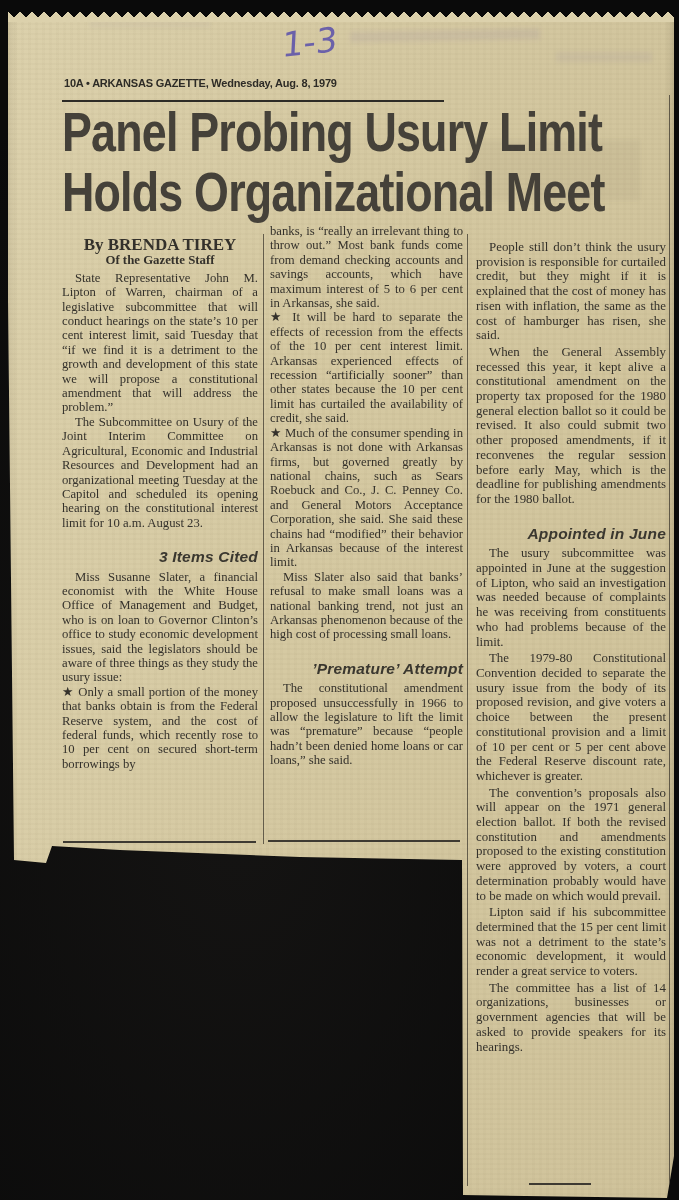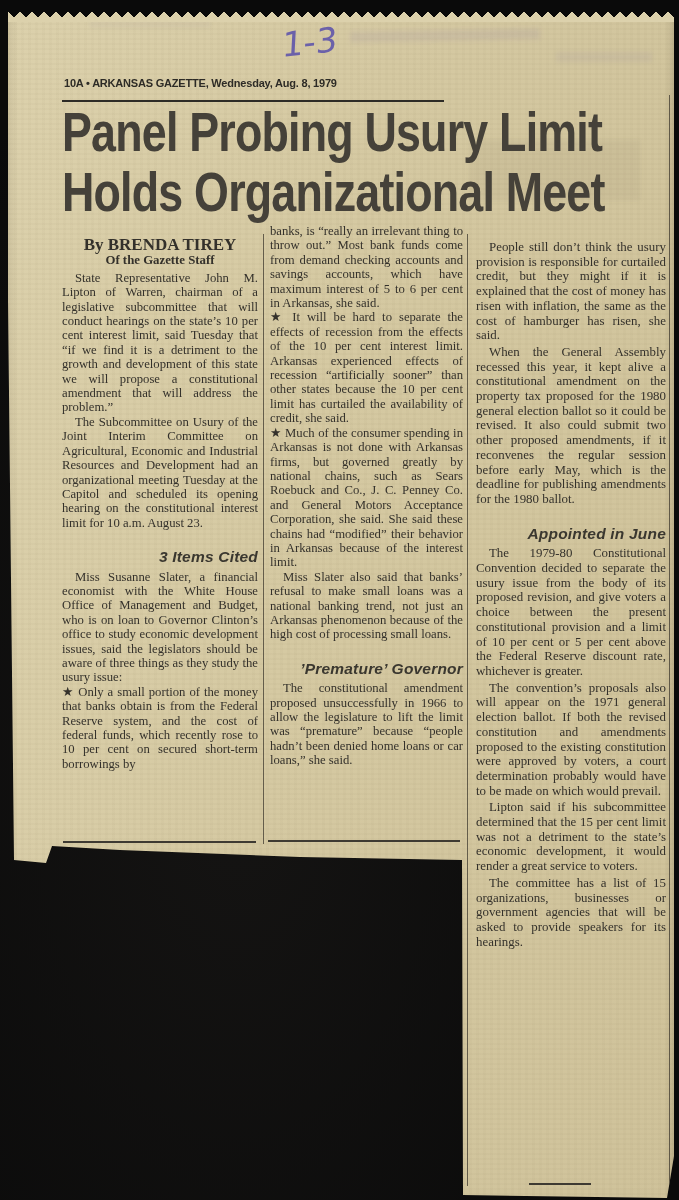--- a/index.html
+++ b/index.html
@@ -113,32 +113,33 @@
       <p class="subhead">3 Items Cited</p>
       <p class="para">Miss Susanne Slater, a financial economist with the White House Office of Management and Budget, who is on loan to Governor Clinton’s office to study economic development issues, said the legislators should be aware of three things as they study the usury issue:</p>
       <p class="para star">★ Only a small portion of the money that banks obtain is from the Federal Reserve system, and the cost of federal funds, which recently rose to 10 per cent on secured short-term borrowings by</p>
     </div>
 
     <div class="col col2">
       <p class="para cont">banks, is “really an irrelevant thing to throw out.” Most bank funds come from demand checking accounts and savings accounts, which have maximum interest of 5 to 6 per cent in Arkansas, she said.</p>
       <p class="para star">★ It will be hard to separate the effects of recession from the effects of the 10 per cent interest limit. Arkansas experienced effects of recession “artificially sooner” than other states because the 10 per cent limit has curtailed the availability of credit, she said.</p>
       <p class="para star">★ Much of the consumer spending in Arkansas is not done with Arkansas firms, but governed greatly by national chains, such as Sears Roebuck and Co., J. C. Penney Co. and General Motors Acceptance Corporation, she said. She said these chains had “modified” their behavior in Arkansas because of the interest limit.</p>
       <p class="para">Miss Slater also said that banks’ refusal to make small loans was a national banking trend, not just an Arkansas phenomenon because of the high cost of processing small loans.</p>
-      <p class="subhead">’Premature’ Governor</p>
+      <p class="subhead">’Premature’ Attempt</p>
       <p class="para">The constitutional amendment proposed unsuccessfully in 1966 to allow the legislature to lift the limit was “premature” because “people hadn’t been denied home loans or car loans,” she said.</p>
     </div>
 
     <div class="col col3">
       <p class="para">People still don’t think the usury provision is responsible for curtailed credit, but they might if it is explained that the cost of money has risen with inflation, the same as the cost of hamburger has risen, she said.</p>
       <p class="para">When the General Assembly recessed this year, it kept alive a constitutional amendment on the property tax proposed for the 1980 general election ballot so it could be revised. It also could submit two other proposed amendments, if it reconvenes the regular session before early May, which is the deadline for publishing amendments for the 1980 ballot.</p>
       <p class="subhead">Appointed in June</p>
+      <p class="para">The usury subcommittee was appointed in June at the suggestion of Lipton, who said an investigation was needed because of complaints he was receiving from constituents who had problems because of the limit.</p>
       <p class="para">The 1979-80 Constitutional Convention decided to separate the usury issue from the body of its proposed revision, and give voters a choice between the present constitutional provision and a limit of 10 per cent or 5 per cent above the Federal Reserve discount rate, whichever is greater.</p>
       <p class="para">The convention’s proposals also will appear on the 1971 general election ballot. If both the revised constitution and amendments proposed to the existing constitution were approved by voters, a court determination probably would have to be made on which would prevail.</p>
       <p class="para">Lipton said if his subcommittee determined that the 15 per cent limit was not a detriment to the state’s economic development, it would render a great service to voters.</p>
-      <p class="para">The committee has a list of 15 organizations, businesses or government agencies that will be asked to provide speakers for its hearings.</p>
+      <p class="para">The committee has a list of 14 organizations, businesses or government agencies that will be asked to provide speakers for its hearings.</p>
     </div>
 
     <div class="vrule" id="vr1"></div>
     <div class="vrule" id="vr2"></div>
     <div class="vrule" id="vr3"></div>
     <div class="hrule" id="hr1"></div>
     <div class="hrule" id="hr2"></div>
     <div class="hrule" id="hr3"></div>
 
   </div>

